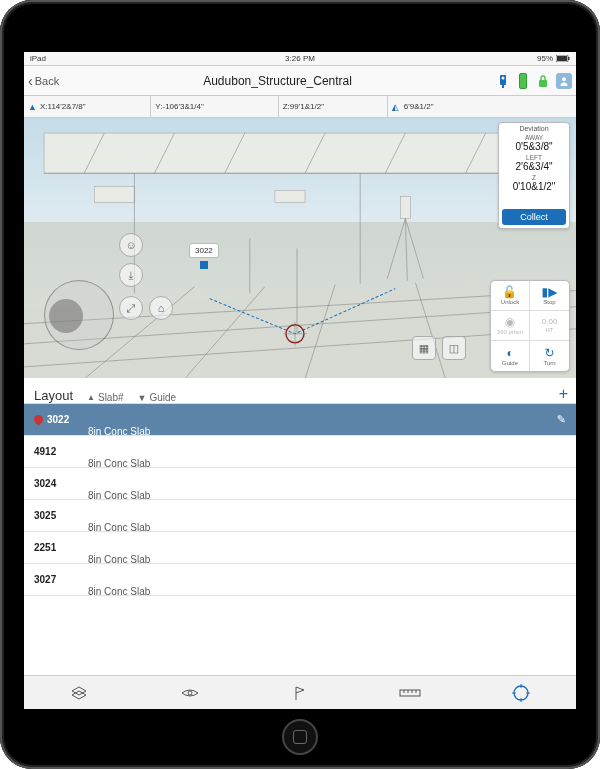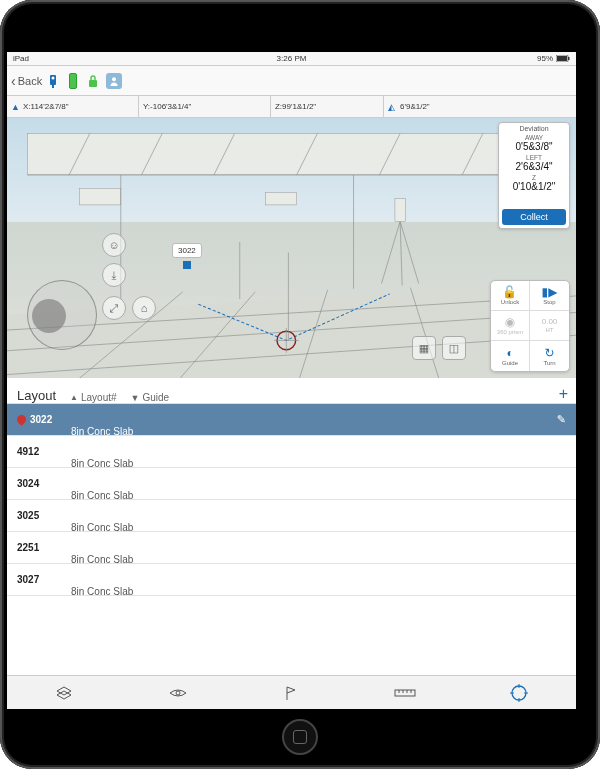--- a/index.html
+++ b/index.html
@@ -2,21 +2,21 @@
 <html><head>
 <meta charset="utf-8">
 <style>
 * { margin: 0; padding: 0; box-sizing: border-box; font-family: -apple-system, "Helvetica Neue", Arial, sans-serif; }
 body { background: #fff; width: 600px; height: 769px; overflow: hidden; }
 
 .ipad-frame {
   width: 600px; height: 769px;
   background: #000;
   border-radius: 32px;
-  padding: 52px 24px 60px 7px;
+  padding: 52px 24px 60px 24px;
   position: relative;
   box-shadow: inset 0 0 0 2px #555, inset 0 0 0 4px #222;
 }
 .screen {
   width: 100%; height: 100%;
   background: #fff;
   position: relative;
   overflow: hidden;
   display: flex; flex-direction: column;
 }
@@ -210,20 +210,21 @@
             <rect x="12" y="2" width="1.5" height="3" fill="#333"></rect>
           </svg>
       </span>
     </div>
 
     <div class="nav-header">
       <div class="back-btn">
         <span class="back-chevron">‹</span>
         <span>Back</span>
       </div>
+      <div class="nav-title">Audubon_Structure_Central</div>
       <div class="nav-icons">
         <span class="nav-icon device-blue">
           <svg width="12" height="16" viewBox="0 0 12 16">
               <rect x="3" y="2" width="6" height="10" rx="1" fill="#1a6fb8"></rect>
               <circle cx="6" cy="5" r="1.5" fill="#fff"></circle>
               <rect x="5" y="12" width="2" height="3" fill="#1a6fb8"></rect>
             </svg>
         </span>
         <span class="nav-icon">
             <span class="battery-green"></span>
@@ -365,21 +366,21 @@
           <span class="cp-icon">↻</span>
           <span>Turn</span>
         </div>
       </div>
     </div>
 
     <div class="list-header">
       <span class="lh-title">Layout</span>
       <span class="lh-item">
         <span style="font-size:8px">▲</span>
-        <span>Layout#</span>
+        <span>Slab#</span>
       </span>
       <span class="lh-item">
         <span style="font-size:9px">▼</span>
         <span>Guide</span>
       </span>
       <span class="lh-add">+</span>
     </div>
 
     <div class="list">
       <div class="row selected">

